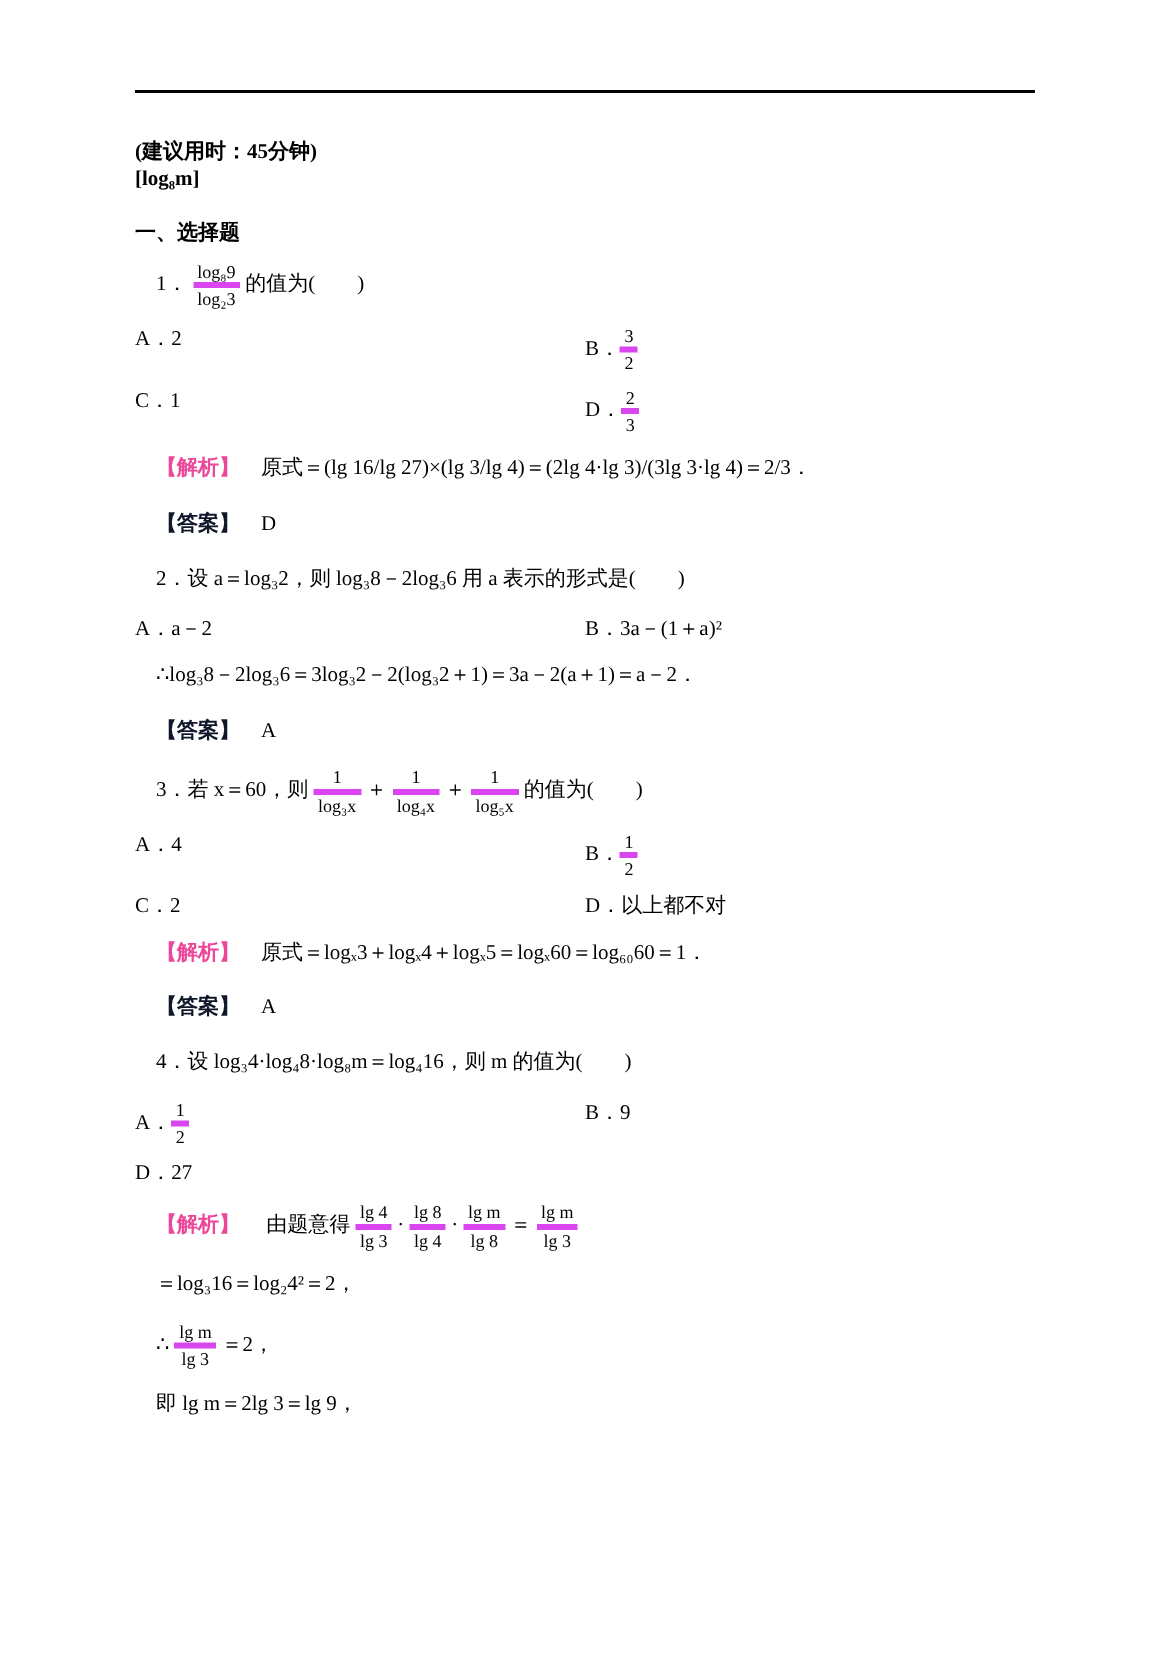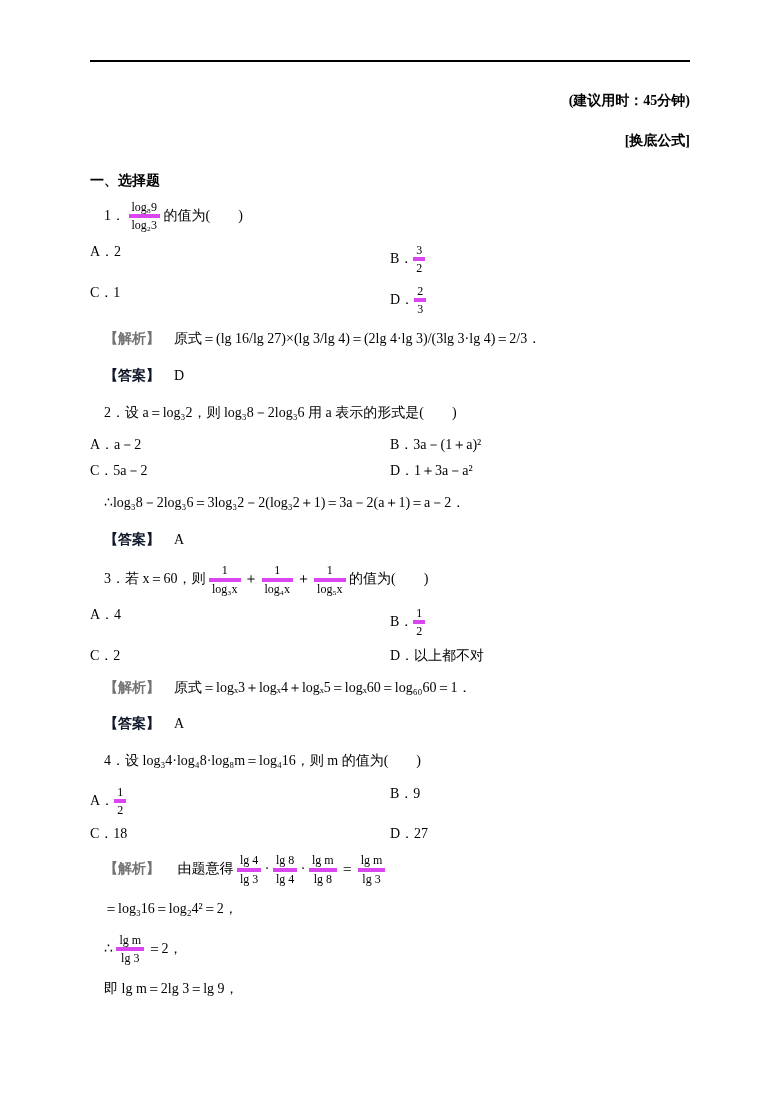--- a/index.html
+++ b/index.html
@@ -18,63 +18,63 @@
   }
   .title-main {
     color: #e60000;
     font-weight: bold;
     text-align: center;
     font-size: 19px;
     letter-spacing: 1px;
     margin-bottom: 10px;
   }
   .subtitle {
-    text-align: right;
+    text-align: left;
     font-size: 14px;
     font-weight: bold;
-    margin: 22px 0;
+    margin: 2px 0;
   }
   .section-head {
     font-size: 14px;
     font-weight: bold;
     margin: 18px 0 10px 0;
     font-family: Liberation Serif, serif;
   }
   .line {
     font-size: 14px;
     margin: 10px 0;
     line-height: 1.9;
   }
   .indent { margin-left: 14px; }
   .opts {
     display: flex;
     font-size: 14px;
     margin: 8px 0;
   }
   .opt-left { width: 50%; }
   .opt-right { width: 50%; }
-  .tag-analysis { color: #737373; font-weight: bold; }
+  .tag-analysis { color: #ec4899; font-weight: bold; }
   .tag-answer { color: #0f172a; font-weight: bold; }
   .frac {
     display: inline-block;
     vertical-align: middle;
     text-align: center;
     font-size: 12px;
   }
   .frac .num { display: block; border-bottom: 4px solid #d946ef; padding: 0 3px; line-height: 1.2; }
   .frac .den { display: block; padding: 0 3px; line-height: 1.2; }
 </style>
 </head>
 <body>
 
 <div class="page">
   <div class="rule"></div>
 
   <div class="subtitle">(建议用时：45分钟)</div>
-  <div class="subtitle">[换底公式]</div>
+  <div class="subtitle">[log₈m]</div>
 
   <div class="section-head">一、选择题</div>
 
   <div class="line indent">
     <span>1．</span>
     <span class="frac">
       <span class="num">log₈9</span>
       <span class="den">log₂3</span>
     </span>
     <span>的值为(　　)</span>
@@ -95,24 +95,20 @@
     <span class="tag-analysis">【解析】</span>　<span>原式＝(lg 16/lg 27)×(lg 3/lg 4)＝(2lg 4·lg 3)/(3lg 3·lg 4)＝2/3．</span>
   </div>
   <div class="line indent">
     <span class="tag-answer">【答案】</span>　<span>D</span>
   </div>
 
   <div class="line indent">2．设 a＝log₃2，则 log₃8－2log₃6 用 a 表示的形式是(　　)</div>
   <div class="opts">
     <div class="opt-left">A．a－2</div>
     <div class="opt-right">B．3a－(1＋a)²</div>
-  </div>
-  <div class="opts">
-    <div class="opt-left">C．5a－2</div>
-    <div class="opt-right">D．1＋3a－a²</div>
   </div>
   <div class="line indent">∴log₃8－2log₃6＝3log₃2－2(log₃2＋1)＝3a－2(a＋1)＝a－2．</div>
   <div class="line indent">
     <span class="tag-answer">【答案】</span>　<span>A</span>
   </div>
 
   <div class="line indent">
     <span>3．若 x＝60，则 </span>
     <span class="frac"><span class="num">1</span><span class="den">log₃x</span></span>
     <span>＋</span>
@@ -139,21 +135,20 @@
   </div>
 
   <div class="line indent">4．设 log₃4·log₄8·log₈m＝log₄16，则 m 的值为(　　)</div>
   <div class="opts">
     <div class="opt-left">
       <span>A．</span><span class="frac"><span class="num">1</span><span class="den">2</span></span>
     </div>
     <div class="opt-right">B．9</div>
   </div>
   <div class="opts">
-    <div class="opt-left">C．18</div>
     <div class="opt-right">D．27</div>
   </div>
   <div class="line indent">
     <span class="tag-analysis">【解析】</span>　
     <span>由题意得 </span>
     <span class="frac"><span class="num">lg 4</span><span class="den">lg 3</span></span>
     <span>·</span>
     <span class="frac"><span class="num">lg 8</span><span class="den">lg 4</span></span>
     <span>·</span>
     <span class="frac"><span class="num">lg m</span><span class="den">lg 8</span></span>

